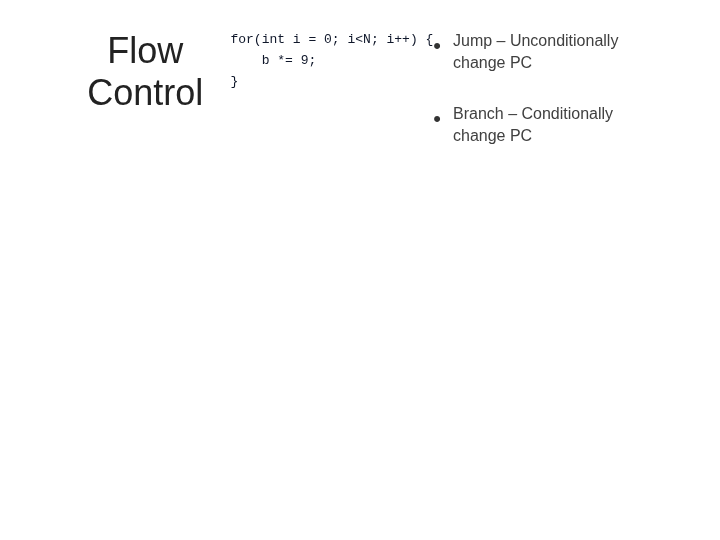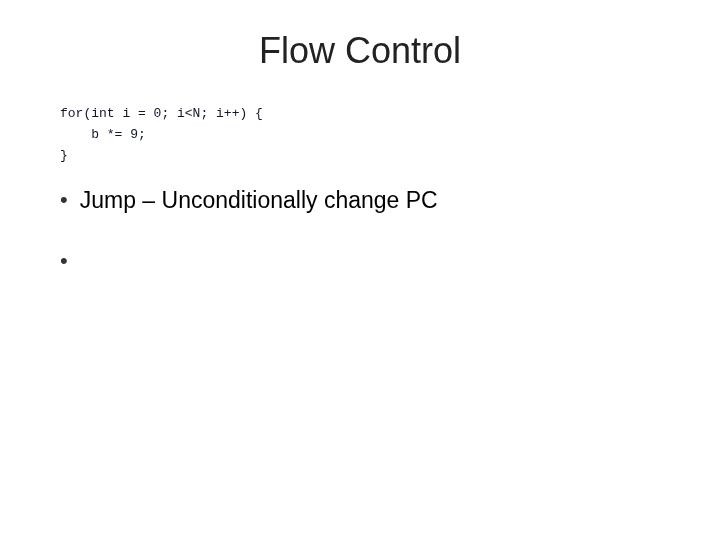--- a/index.html
+++ b/index.html
@@ -14,21 +14,21 @@
       background: #ffffff;
       font-family: 'Segoe UI', Arial, sans-serif;
       overflow: hidden;
     }
 
     .slide {
       width: 720px;
       height: 540px;
       background: #ffffff;
       display: flex;
-      flex-direction: column;
+      flex-direction: row;
       padding: 30px 60px 40px 60px;
     }
 
     .title {
       text-align: center;
       font-size: 36px;
       font-weight: 400;
       color: #222222;
       margin-bottom: 32px;
       font-family: 'Segoe UI', Arial, sans-serif;
@@ -63,22 +63,22 @@
     }
 
     .bullet-dot {
       font-size: 22px;
       margin-right: 12px;
       flex-shrink: 0;
       margin-top: 1px;
     }
 
     .bullet-text {
-      font-size: 23px;
-      color: #000000;
+      font-size: 16px;
+      color: #404040;
     }
   </style>
 </head>
 <body>
 
 <div class="slide">
   <h1 class="title">Flow Control</h1>
 
   <div class="code-block">
     <span class="code-line">for(int i = 0; i&lt;N; i++) {</span>
@@ -86,15 +86,16 @@
     <span class="code-line">}</span>
   </div>
 
   <ul class="bullet-list">
     <li class="bullet-item">
       <span class="bullet-dot">•</span>
       <span class="bullet-text">Jump – Unconditionally change PC</span>
     </li>
     <li class="bullet-item">
       <span class="bullet-dot">•</span>
+      <span class="bullet-text">Branch – Conditionally change PC</span>
     </li>
   </ul>
 </div>
 
 </body></html>

